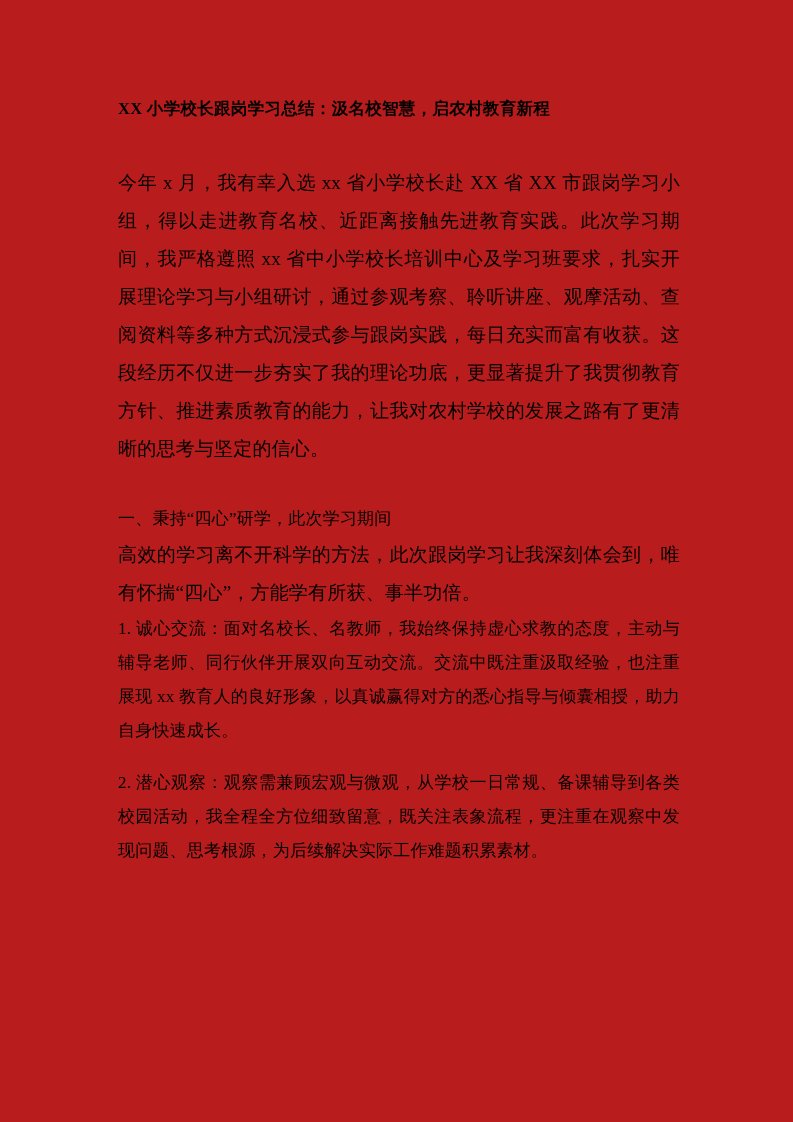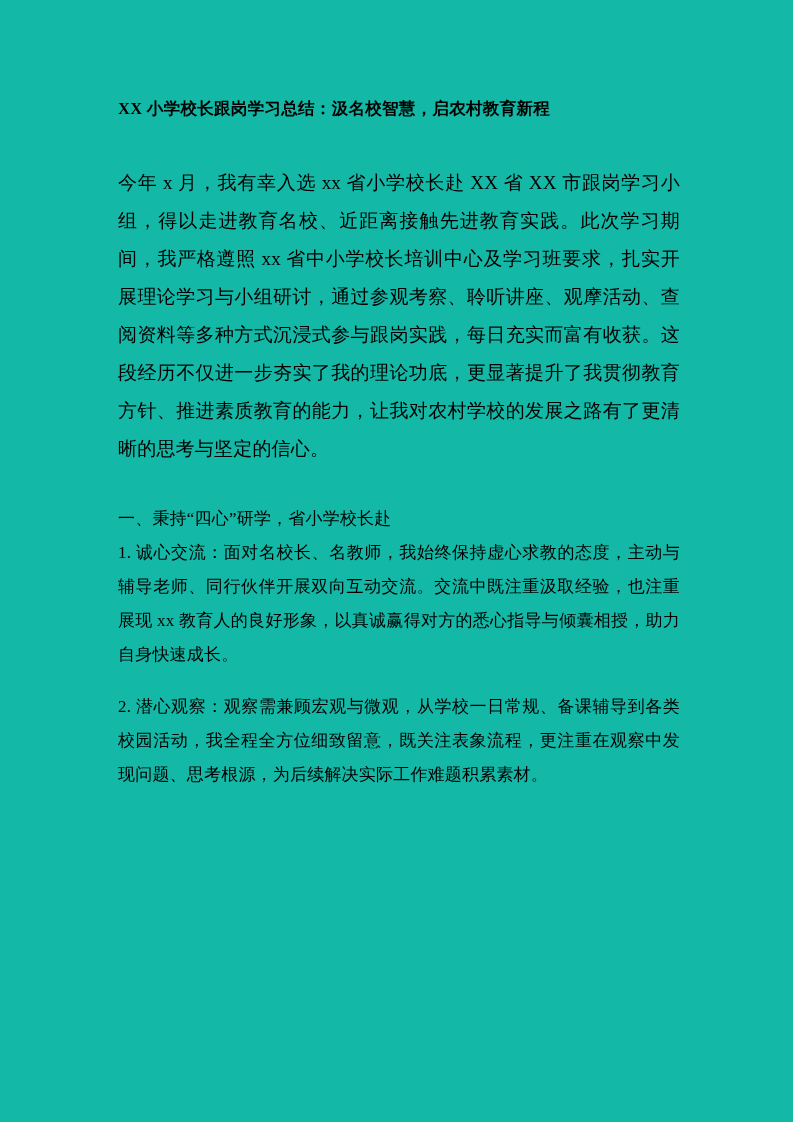--- a/index.html
+++ b/index.html
@@ -8,21 +8,21 @@
     background: #ffffff;
   }
   body {
     font-family: "Liberation Serif", "DejaVu Serif", serif;
     color: #000000;
   }
   .page {
     position: relative;
     width: 793px;
     height: 1122px;
-    background: #14b8a6;
+    background: #b91c1c;
     margin: 0 auto;
     overflow: hidden;
   }
   .content {
     position: absolute;
     left: 118px;
     top: 96px;
     width: 562px;
   }
   .doc-title {
@@ -65,22 +65,23 @@
   <div class="content">
 
     <h1 class="doc-title">XX 小学校长跟岗学习总结：汲名校智慧，启农村教育新程</h1>
 
     <div class="spacer-lg"></div>
 
     <p class="para">今年 x 月，我有幸入选 xx 省小学校长赴 XX 省 XX 市跟岗学习小组，得以走进教育名校、近距离接触先进教育实践。此次学习期间，我严格遵照 xx 省中小学校长培训中心及学习班要求，扎实开展理论学习与小组研讨，通过参观考察、聆听讲座、观摩活动、查阅资料等多种方式沉浸式参与跟岗实践，每日充实而富有收获。这段经历不仅进一步夯实了我的理论功底，更显著提升了我贯彻教育方针、推进素质教育的能力，让我对农村学校的发展之路有了更清晰的思考与坚定的信心。</p>
 
     <div class="spacer-md"></div>
 
-    <p class="heading">一、秉持“四心”研学，省小学校长赴</p>
+    <p class="heading">一、秉持“四心”研学，此次学习期间</p>
 
+    <p class="para">高效的学习离不开科学的方法，此次跟岗学习让我深刻体会到，唯有怀揣“四心”，方能学有所获、事半功倍。</p>
 
     <p class="item">1. 诚心交流：面对名校长、名教师，我始终保持虚心求教的态度，主动与辅导老师、同行伙伴开展双向互动交流。交流中既注重汲取经验，也注重展现 xx 教育人的良好形象，以真诚赢得对方的悉心指导与倾囊相授，助力自身快速成长。</p>
 
     <div class="spacer-sm"></div>
 
     <p class="item">2. 潜心观察：观察需兼顾宏观与微观，从学校一日常规、备课辅导到各类校园活动，我全程全方位细致留意，既关注表象流程，更注重在观察中发现问题、思考根源，为后续解决实际工作难题积累素材。</p>
 
   </div>
 </div>
 

